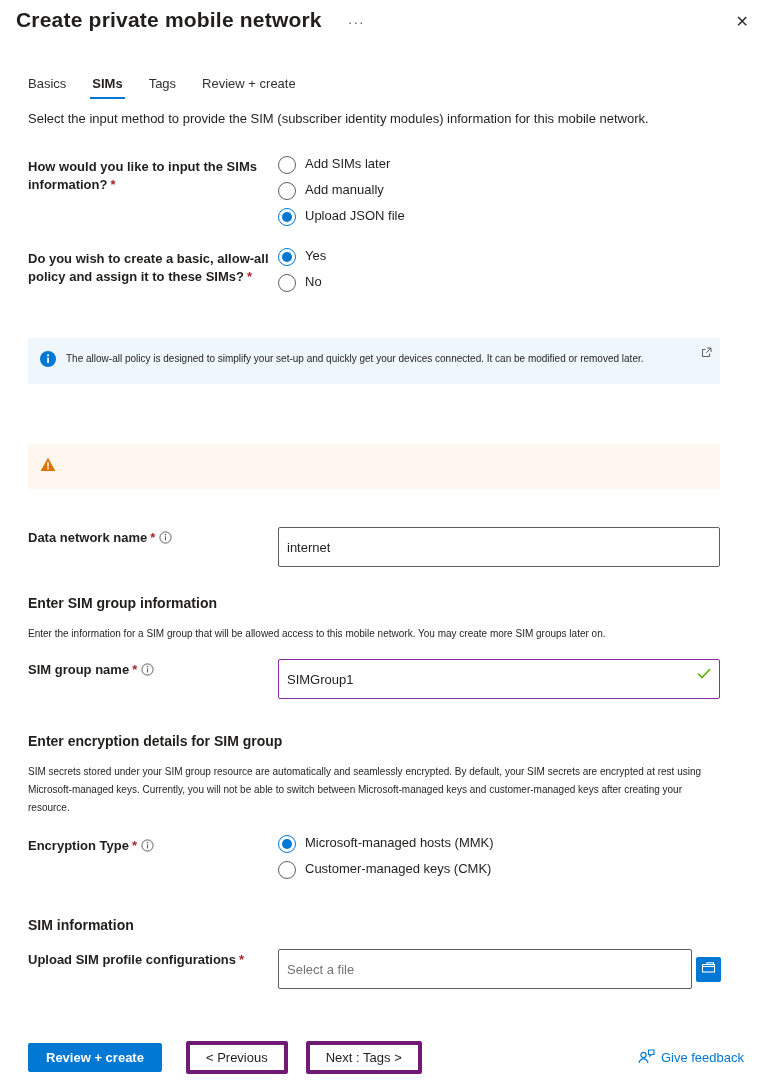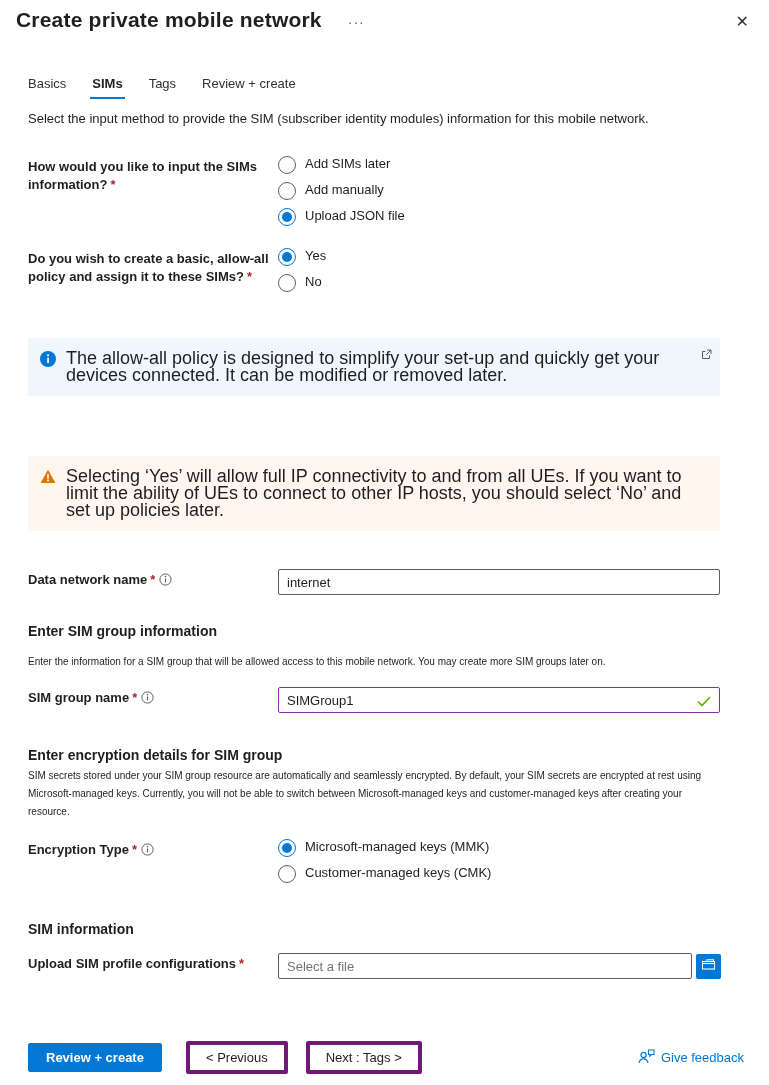--- a/index.html
+++ b/index.html
@@ -33,29 +33,29 @@
 
   
   .radio-group { display:flex; flex-direction:column; gap:8px; }
   .radio-row { display:flex; align-items:flex-start; gap:9px; cursor:pointer; }
   .radio { width:18px; height:18px; border:1px solid #605e5c; border-radius:50%; background:#fff; position:relative; flex:none; }
   .radio.checked { border-color:#0078d4; }
   .radio.checked::after { content:""; position:absolute; inset:3px; border-radius:50%; background:#0078d4; }
   .radio-label { font-size:13px; color:#201f1e; }
 
   
-  .banner { position:relative; display:flex; gap:10px; padding:12px 26px 12px 12px; font-size:18px; line-height:17px; color:#201f1e; margin-top:0; }
+  .banner { position:relative; display:flex; gap:10px; padding:12px 26px 12px 12px; font-size:10px; line-height:17px; color:#201f1e; margin-top:0; }
   .banner-info { background:#eff6fc; }
   .banner-warning { background:#fff7ef; }
   .banner .bicon { flex:none; margin-top:1px; }
   .ext-link { position:absolute; top:8px; right:8px; cursor:pointer; }
 
   
   .input-wrap { position:relative; width:442px; }
-  .txt-input { width:100%; height:26px; border:1px solid #605e5c; border-radius:2px; font-size:13px; padding:0 8px; font-family:"Liberation Sans",sans-serif; color:#201f1e; outline:none; background:#fff; }
+  .txt-input { width:100%; height:40px; border:1px solid #605e5c; border-radius:2px; font-size:13px; padding:0 8px; font-family:"Liberation Sans",sans-serif; color:#201f1e; outline:none; background:#fff; }
   .txt-input.modified { border-color:#8a2da5; }
   .txt-input::placeholder { color:#767472; }
   .valid-check { position:absolute; right:9px; top:6px; }
 
   .section-heading { font-size:14px; font-weight:700; color:#201f1e; }
   .section-desc { font-size:10px; line-height:18px; color:#201f1e; max-width:692px; }
 
   
   .upload-wrap { display:flex; align-items:center; gap:4px; }
   .upload-wrap .input-wrap { width:414px; }
@@ -71,21 +71,21 @@
   
   .mt-q1 { margin-top:30px; }
   .mt-q2 { margin-top:22px; }
   .mt-info { margin-top:46px; }
   .mt-warn { margin-top:60px; }
   .mt-dnn { margin-top:38px; }
   .mt-h1 { margin-top:28px; }
   .mt-p1 { margin-top:14px; }
   .mt-sgn { margin-top:16px; }
   .mt-h2 { margin-top:34px; }
-  .mt-p2 { margin-top:4px; }
+  .mt-p2 { margin-top:14px; }
   .mt-enc { margin-top:18px; }
   .mt-h3 { margin-top:38px; }
   .mt-up { margin-top:16px; }
 </style>
 </head>
 <body>
 
 <div class="panel">
 
   <div class="panel-header">
@@ -160,21 +160,20 @@
     </div>
 
     <div class="banner banner-warning mt-warn">
       <span class="bicon">
         <svg width="16" height="15" viewBox="0 0 16 15">
             <path d="M8 0.8 L15.4 14 H0.6 Z" fill="#db7500"></path>
             <rect x="7.25" y="5.2" width="1.5" height="4.6" fill="#fff"></rect>
             <circle cx="8" cy="11.6" r="1" fill="#fff"></circle>
           </svg>
       </span>
-      <span>Selecting ‘Yes’ will allow full IP connectivity to and from all UEs. If you want to limit the ability of UEs to connect to other IP hosts, you should select ‘No’ and set up policies later.</span>
     </div>
 
     <div class="form-row mt-dnn">
       <div class="form-label">
         <span>Data network name</span><span class="req">*</span><span class="info-tip"><svg width="13" height="13" viewBox="0 0 13 13" fill="none">
               <circle cx="6.5" cy="6.5" r="5.6" stroke="#605e5c" stroke-width="1"></circle>
               <rect x="5.95" y="5.4" width="1.1" height="4" fill="#605e5c"></rect>
               <circle cx="6.5" cy="3.6" r="0.8" fill="#605e5c"></circle>
             </svg></span>
       </div>
@@ -214,21 +213,21 @@
         <span>Encryption Type</span><span class="req">*</span><span class="info-tip"><svg width="13" height="13" viewBox="0 0 13 13" fill="none">
               <circle cx="6.5" cy="6.5" r="5.6" stroke="#605e5c" stroke-width="1"></circle>
               <rect x="5.95" y="5.4" width="1.1" height="4" fill="#605e5c"></rect>
               <circle cx="6.5" cy="3.6" r="0.8" fill="#605e5c"></circle>
             </svg></span>
       </div>
       <div class="form-control">
         <div class="radio-group">
           <div class="radio-row">
             <span class="radio checked"></span>
-            <span class="radio-label">Microsoft-managed keys (MMK)</span>
+            <span class="radio-label">Microsoft-managed hosts (MMK)</span>
           </div>
           <div class="radio-row">
             <span class="radio"></span>
             <span class="radio-label">Customer-managed keys (CMK)</span>
           </div>
         </div>
       </div>
     </div>
 
     <div class="section-heading mt-h3">SIM information</div>

